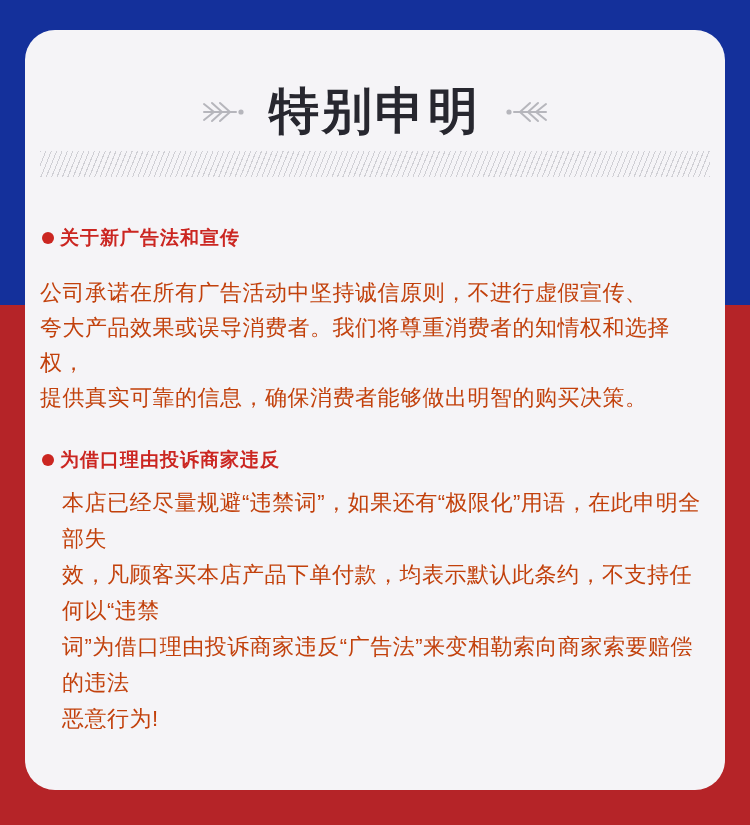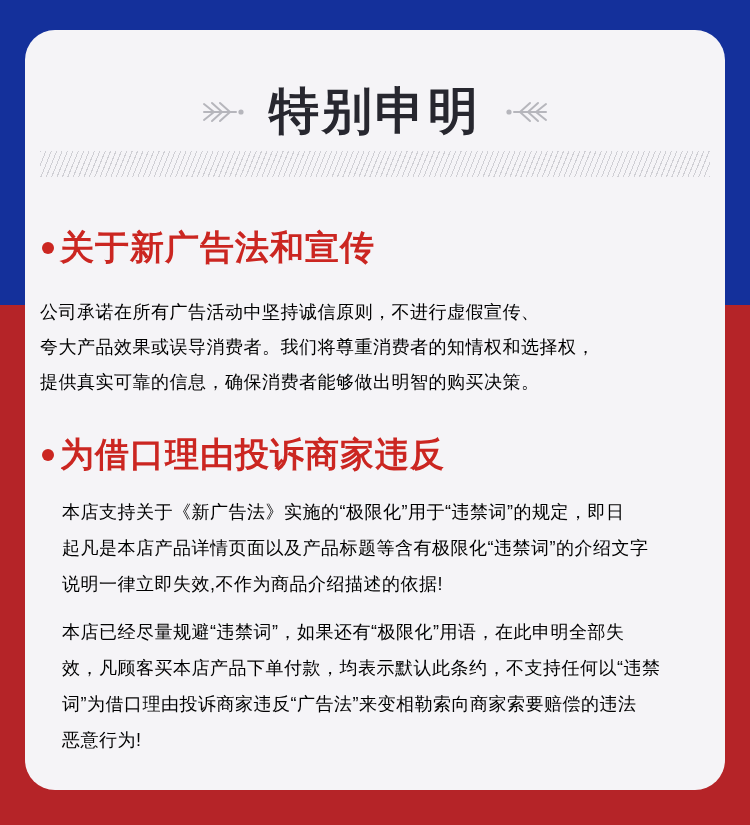--- a/index.html
+++ b/index.html
@@ -40,35 +40,35 @@
     height:26px;
     margin:12px 15px 0 15px;
     background-image:repeating-linear-gradient(112deg,#c3c3c9 0,#c3c3c9 1px,transparent 1px,transparent 5px);
     opacity:.75;
   }
   .sec-heading{
     display:flex;
     align-items:center;
     margin:48px 20px 0 17px;
     color:#cb2621;
-    font-size:34px;
+    font-size:19px;
     font-weight:bold;
     letter-spacing:1px;
   }
   .sec-heading .dot{
     width:12px;height:12px;
     border-radius:50%;
     background:#cb2621;
     margin-right:6px;
     flex:0 0 auto;
   }
   .para{
     white-space:pre-line;
-    color:#000000;
-    font-size:18px;
+    color:#c2410c;
+    font-size:22px;
     line-height:35px;
     letter-spacing:.5px;
   }
   .para.lvl1{margin:24px 20px 0 15px;}
   .para.lvl2{margin:16px 20px 0 37px;line-height:36px;}
   .para.lvl2.second{margin-top:12px;}
   .sec2-heading{margin-top:32px;}
 </style>
 </head>
 <body>
@@ -99,22 +99,19 @@
       <span>关于新广告法和宣传</span>
     </div>
     <div class="para lvl1">公司承诺在所有广告活动中坚持诚信原则，不进行虚假宣传、
 夸大产品效果或误导消费者。我们将尊重消费者的知情权和选择权，
 提供真实可靠的信息，确保消费者能够做出明智的购买决策。</div>
 
     <div class="sec-heading sec2-heading">
       <span class="dot"></span>
       <span>为借口理由投诉商家违反</span>
     </div>
-    <div class="para lvl2">本店支持关于《新广告法》实施的“极限化”用于“违禁词”的规定，即日
-起凡是本店产品详情页面以及产品标题等含有极限化“违禁词”的介绍文字
-说明一律立即失效,不作为商品介绍描述的依据!</div>
     <div class="para lvl2 second">本店已经尽量规避“违禁词”，如果还有“极限化”用语，在此申明全部失
 效，凡顾客买本店产品下单付款，均表示默认此条约，不支持任何以“违禁
 词”为借口理由投诉商家违反“广告法”来变相勒索向商家索要赔偿的违法
 恶意行为!</div>
 
   </div>
 </div>
 
 </body></html>

